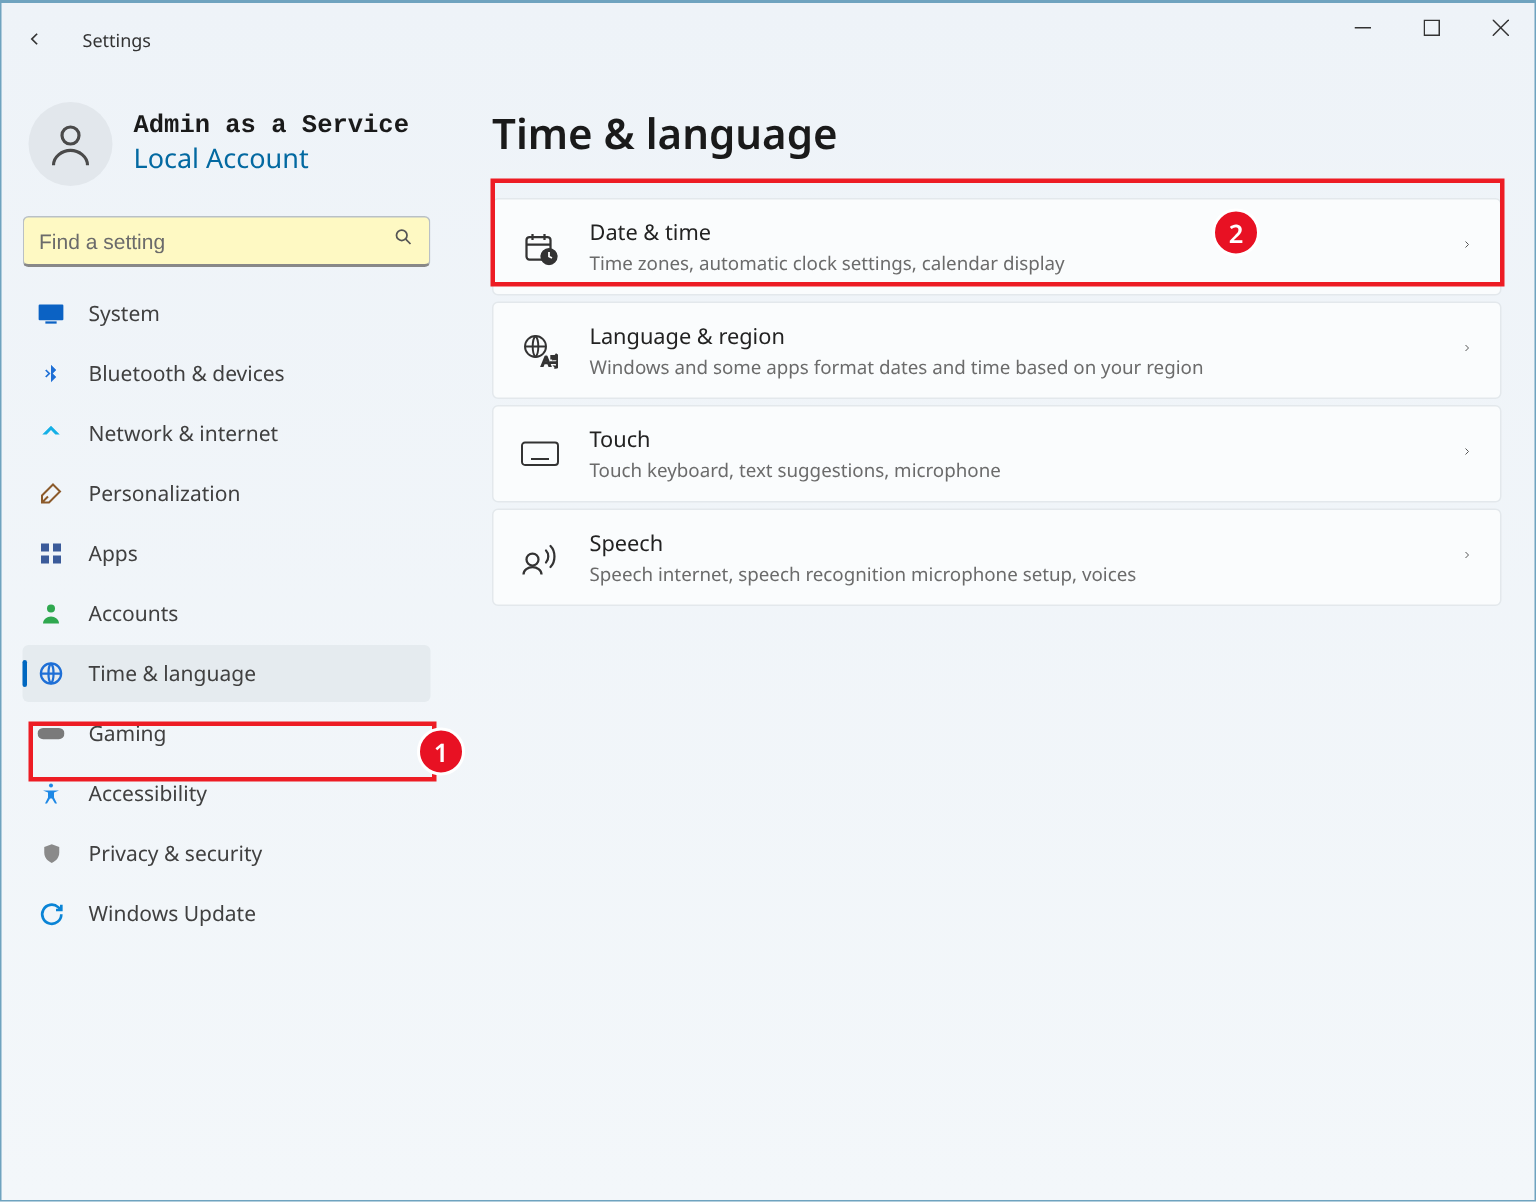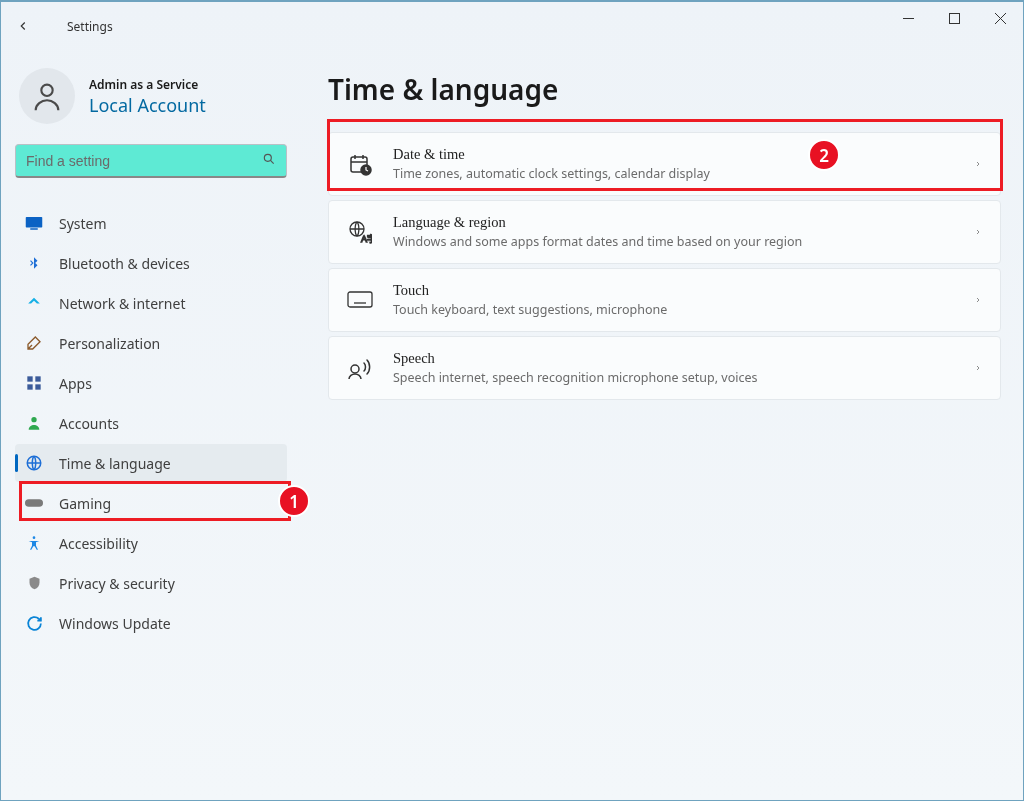--- a/index.html
+++ b/index.html
@@ -24,21 +24,21 @@
     }
     .back-btn {
       width: 44px; height: 48px;
       display: flex; align-items: center; justify-content: center;
       font-size: 16px; color: #333;
       cursor: pointer;
     }
     .app-title {
       font-size: 12px;
       color: #333;
-      margin-left: 22px;
+      margin-left: 10px;
     }
     .win-controls {
       margin-left: auto;
       display: flex;
       height: 48px;
     }
     .win-controls .btn {
       width: 46px; height: 32px;
       display: flex; align-items: center; justify-content: center;
       cursor: pointer;
@@ -56,32 +56,32 @@
       display: flex; align-items: center;
       gap: 14px;
       padding: 6px 4px 20px 4px;
     }
     .avatar {
       width: 56px; height: 56px;
       border-radius: 50%;
       background: #e2e7ec;
       display: flex; align-items: center; justify-content: center;
     }
-    .acct-name { font-weight: 600; font-size: 12px; }
+    .acct-name { font-weight: 600; font-size: 17px; font-family: Liberation Mono, monospace; }
     .acct-sub { font-size: 18px; color: #0369a1; }
 
     .search {
       display: flex; align-items: center;
       height: 34px;
       border: 1px solid #b9c0c6;
       border-bottom: 2px solid #888;
       border-radius: 4px;
-      background: #5eead4;
+      background: #fef9c3;
       padding: 0 10px;
-      margin-bottom: 26px;
+      margin-bottom: 12px;
     }
     .search input {
       flex: 1; border: none; outline: none;
       background: transparent;
       font-size: 14px;
       color: #333;
     }
     .search input::placeholder { color: #6b6b6b; }
     .search .mag { color: #555; font-size: 14px; }
 
@@ -154,21 +154,21 @@
       gap: 20px;
       cursor: pointer;
       position: relative;
     }
     .card-icon {
       width: 26px; height: 26px;
       display:flex; align-items:center; justify-content:center;
       color: #333;
     }
     .card-text { flex: 1; min-width: 0; }
-    .card-title { font-size: 14.5px; color: #222; font-family: Liberation Serif, serif; }
+    .card-title { font-size: 14.5px; color: #222; }
     .card-desc  { font-size: 12.5px; color: #6b6b6b; margin-top: 2px; }
     .chevron { color: #555; font-size: 14px; }
 
     .ann2 {
       position: absolute;
       left: 326px; top: 117px;
       width: 676px; height: 72px;
       border: 3px solid #ed1c24;
       pointer-events: none;
       z-index: 10;

